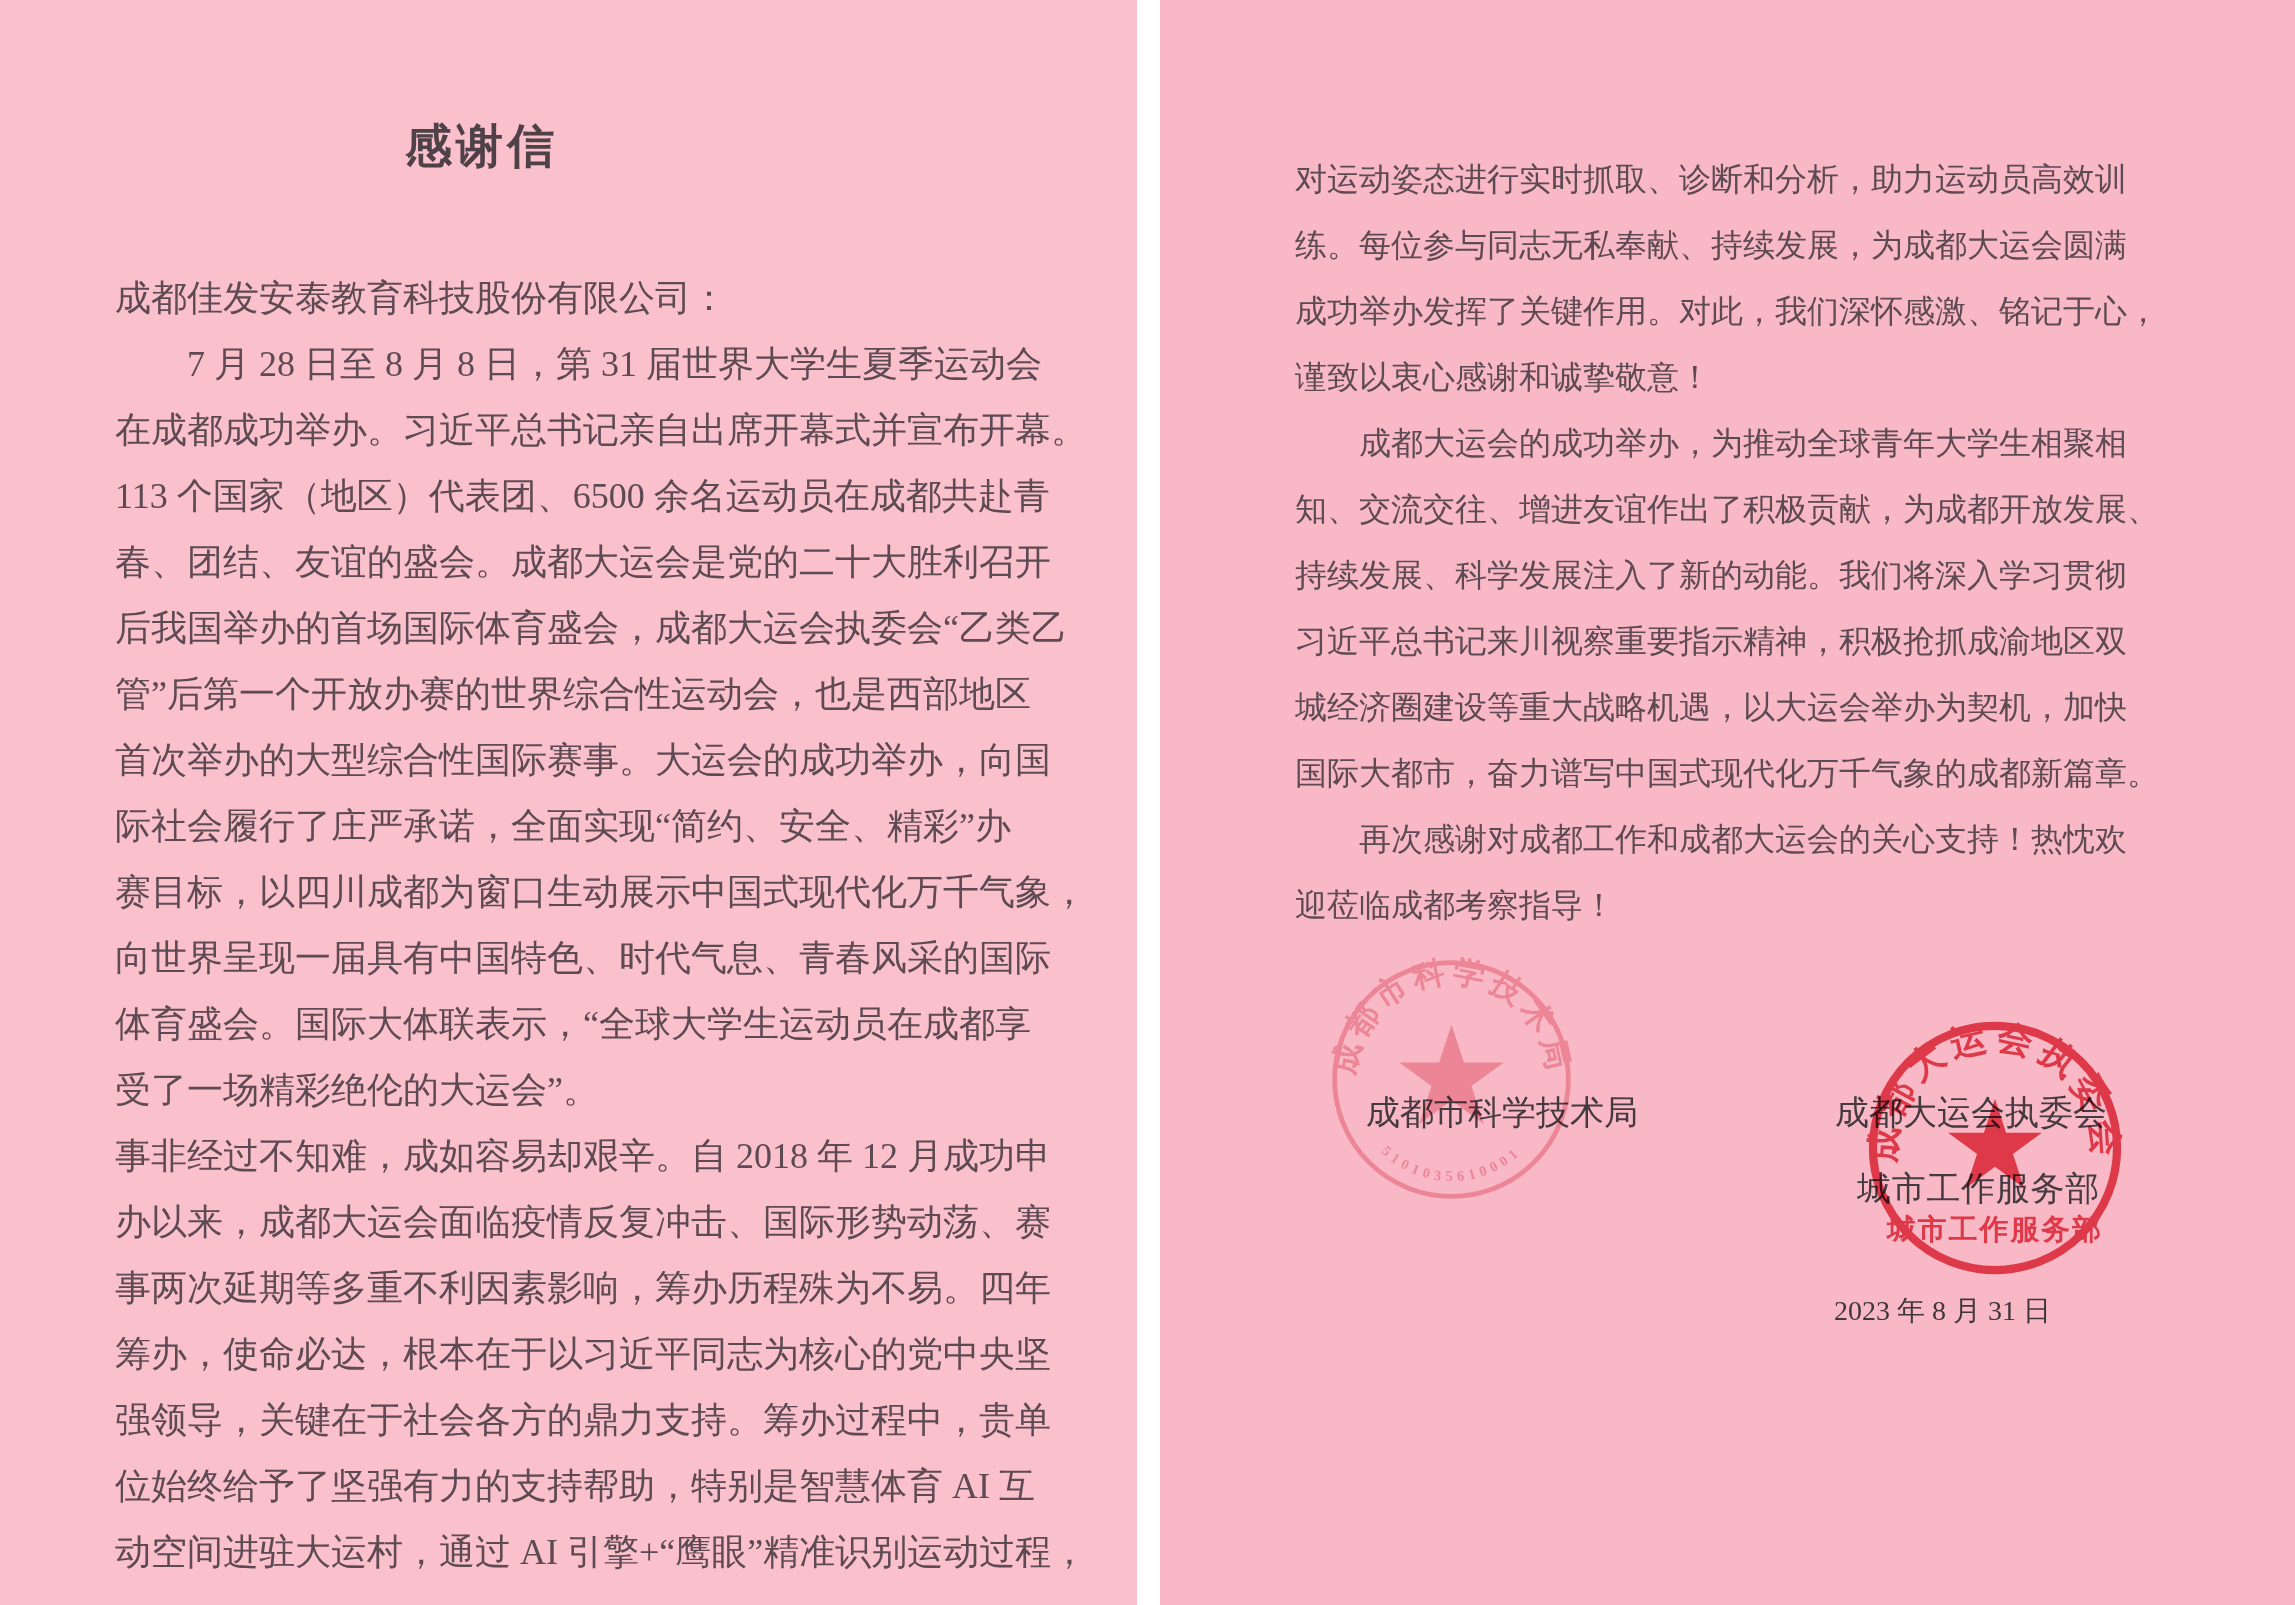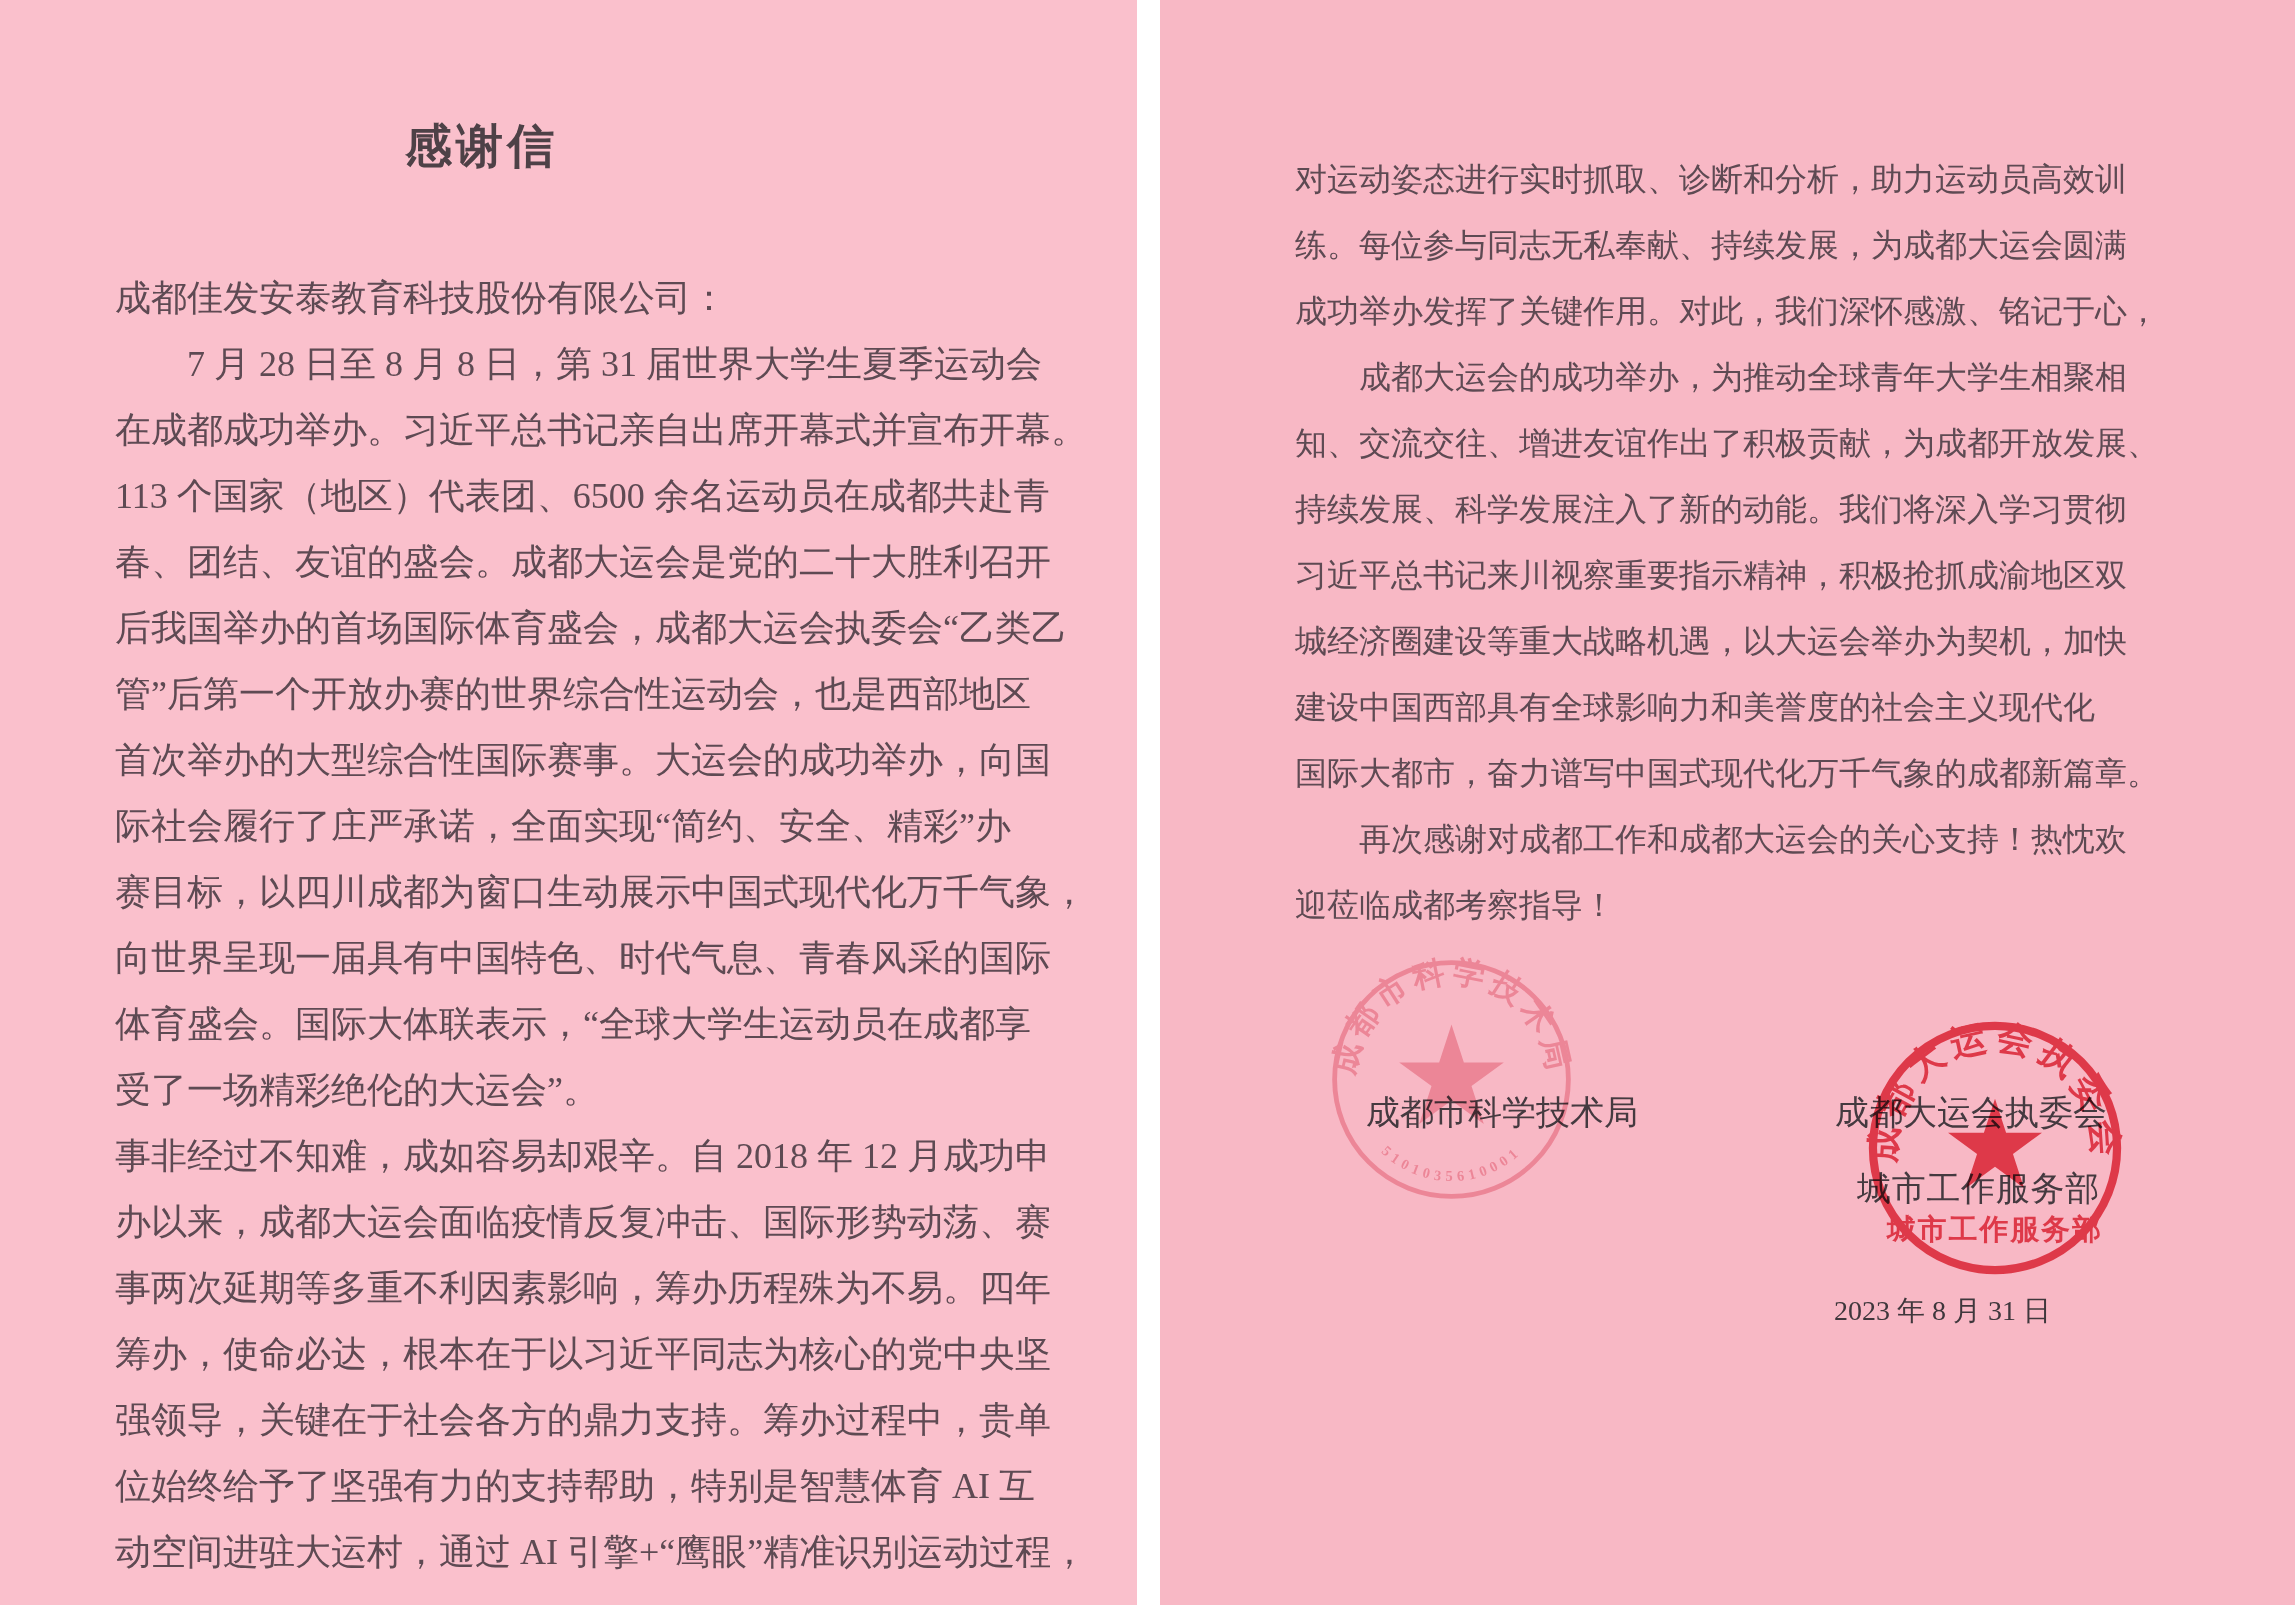--- a/index.html
+++ b/index.html
@@ -63,26 +63,26 @@
       <div class="line">位始终给予了坚强有力的支持帮助，特别是智慧体育 AI 互</div>
       <div class="line">动空间进驻大运村，通过 AI 引擎+“鹰眼”精准识别运动过程，</div>
     </div>
   </div>
 
   <div class="page" id="page-right">
     <div class="bodyR">
       <div class="line">对运动姿态进行实时抓取、诊断和分析，助力运动员高效训</div>
       <div class="line">练。每位参与同志无私奉献、持续发展，为成都大运会圆满</div>
       <div class="line">成功举办发挥了关键作用。对此，我们深怀感激、铭记于心，</div>
+      <div class="line">谨致以衷心感谢和诚挚敬意！</div>
       <div class="line indent">成都大运会的成功举办，为推动全球青年大学生相聚相</div>
       <div class="line">知、交流交往、增进友谊作出了积极贡献，为成都开放发展、</div>
       <div class="line">持续发展、科学发展注入了新的动能。我们将深入学习贯彻</div>
       <div class="line">习近平总书记来川视察重要指示精神，积极抢抓成渝地区双</div>
       <div class="line">城经济圈建设等重大战略机遇，以大运会举办为契机，加快</div>
-      <div class="line">建设中国西部具有全球影响力和美誉度的社会主义现代化</div>
       <div class="line">国际大都市，奋力谱写中国式现代化万千气象的成都新篇章。</div>
       <div class="line indent">再次感谢对成都工作和成都大运会的关心支持！热忱欢</div>
       <div class="line">迎莅临成都考察指导！</div>
     </div>
 
     <div class="sig" id="sig-org-left">成都市科学技术局</div>
     <div class="sig" id="sig-org-right">成都大运会执委会</div>
     <div class="sig" id="sig-dept-right">城市工作服务部</div>
     <div class="sig" id="sig-date">2023 年 8 月 31 日</div>
 

